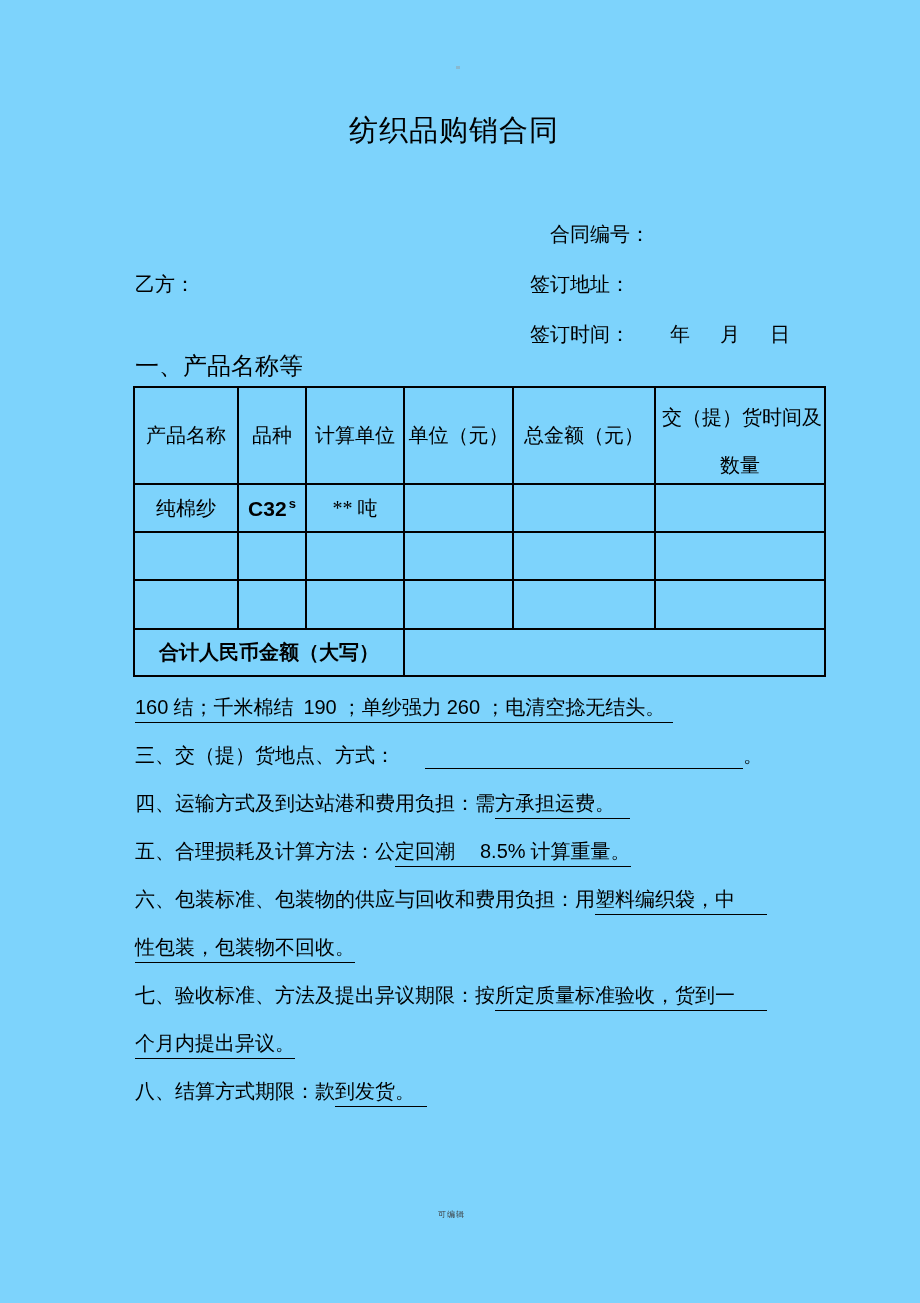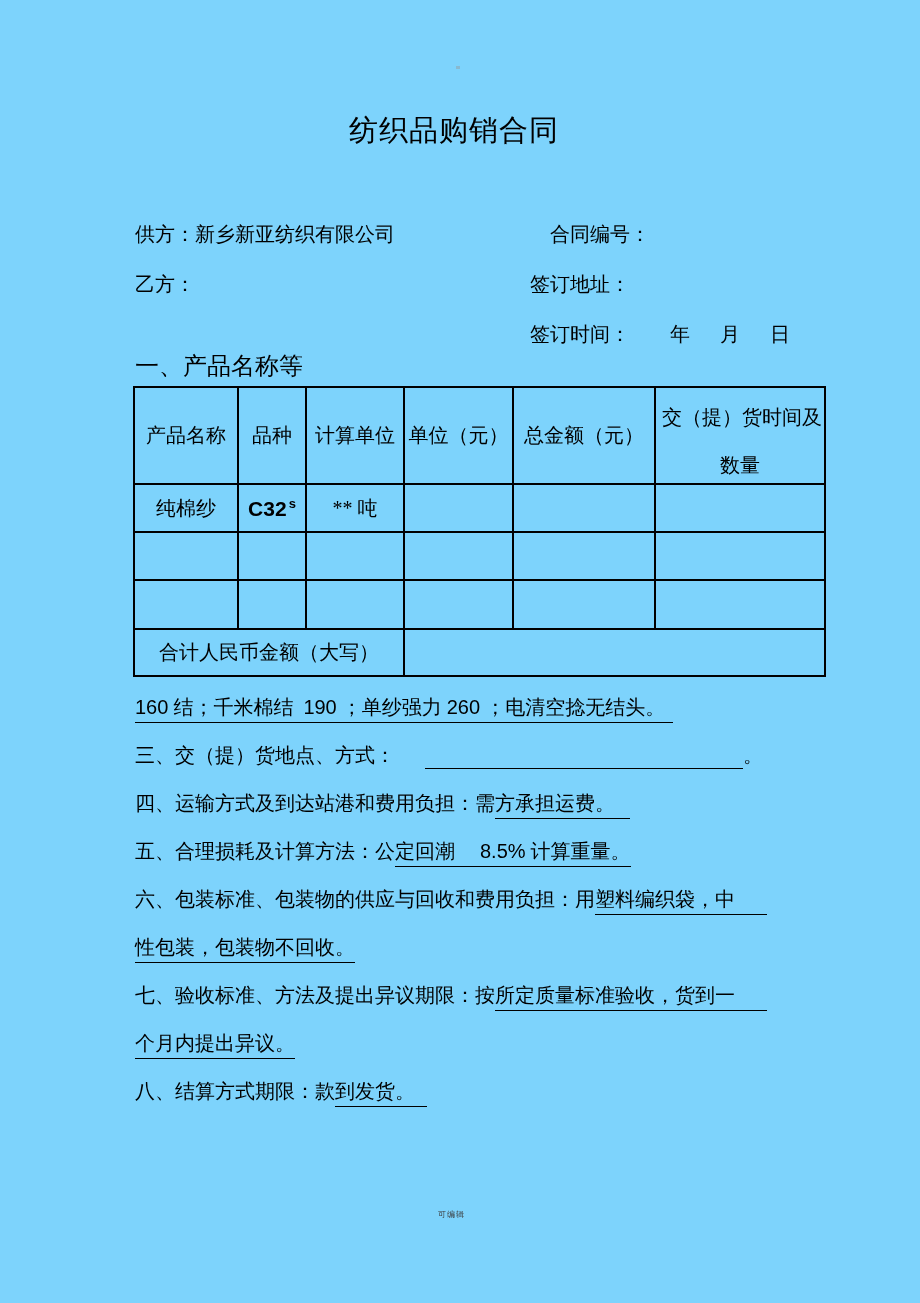--- a/index.html
+++ b/index.html
@@ -43,21 +43,21 @@
   tr.r-head  { height:97px; }
   tr.r-data  { height:48px; }
   tr.r-e1    { height:48px; }
   tr.r-e2    { height:49px; }
   tr.r-foot  { height:47px; }
   td.cell-calcunit-h { text-align:left; padding-left:1px; }
   td.cell-col6 { vertical-align:top; }
   .col6-l1 { text-align:left; padding:10px 2px 0 6px; line-height:26px; white-space:pre; }
   .col6-l2 { text-align:center; margin-top:22px; line-height:26px; }
   td.cell-variety { text-align:left; padding-left:8px; }
-  td.cell-foot { text-align:left; padding-left:15px; }
+  td.cell-foot { text-align:left; padding-left:15px;font-weight:bold; }
   .lat { font-family:"Liberation Sans","DejaVu Sans",sans-serif; }
   .variety-main { font-weight:bold; font-size:21px; }
   .variety-sup { font-weight:bold; font-size:13px; vertical-align:super; margin-left:2px; }
 
   .body-text { left:135px; top:683px; width:720px; font-size:20px; }
   .bline { height:48px; line-height:48px; white-space:pre; }
   .u { border-bottom:1px solid #000; padding-bottom:4px; }
   .trail8  { padding-right:8px; }
   .trail12 { padding-right:12px; }
   .trail15 { padding-right:15px; }
@@ -82,21 +82,20 @@
 </style>
 </head>
 <body>
 
 <div class="page">
 
   <div class="abs artifact-dot"></div>
 
   <div class="abs doc-title">纺织品购销合同</div>
 
-  <div class="abs meta-row meta-left" style="top:220px;"><span>供方：</span><span>新乡新亚纺织有限公司</span></div>
   <div class="abs meta-row meta-right" style="top:220px;margin-left:20px;">合同编号：</div>
 
   <div class="abs meta-row meta-left" style="top:270px;">乙方：</div>
   <div class="abs meta-row meta-right" style="top:270px;">签订地址：</div>
 
   <div class="abs meta-row meta-right" style="top:320px;"><span>签订时间：</span><span class="ymd">年</span><span class="ymd2">月</span><span class="ymd2">日</span></div>
 
   <div class="abs sec-heading">一、产品名称等</div>
 
   <table class="products">

